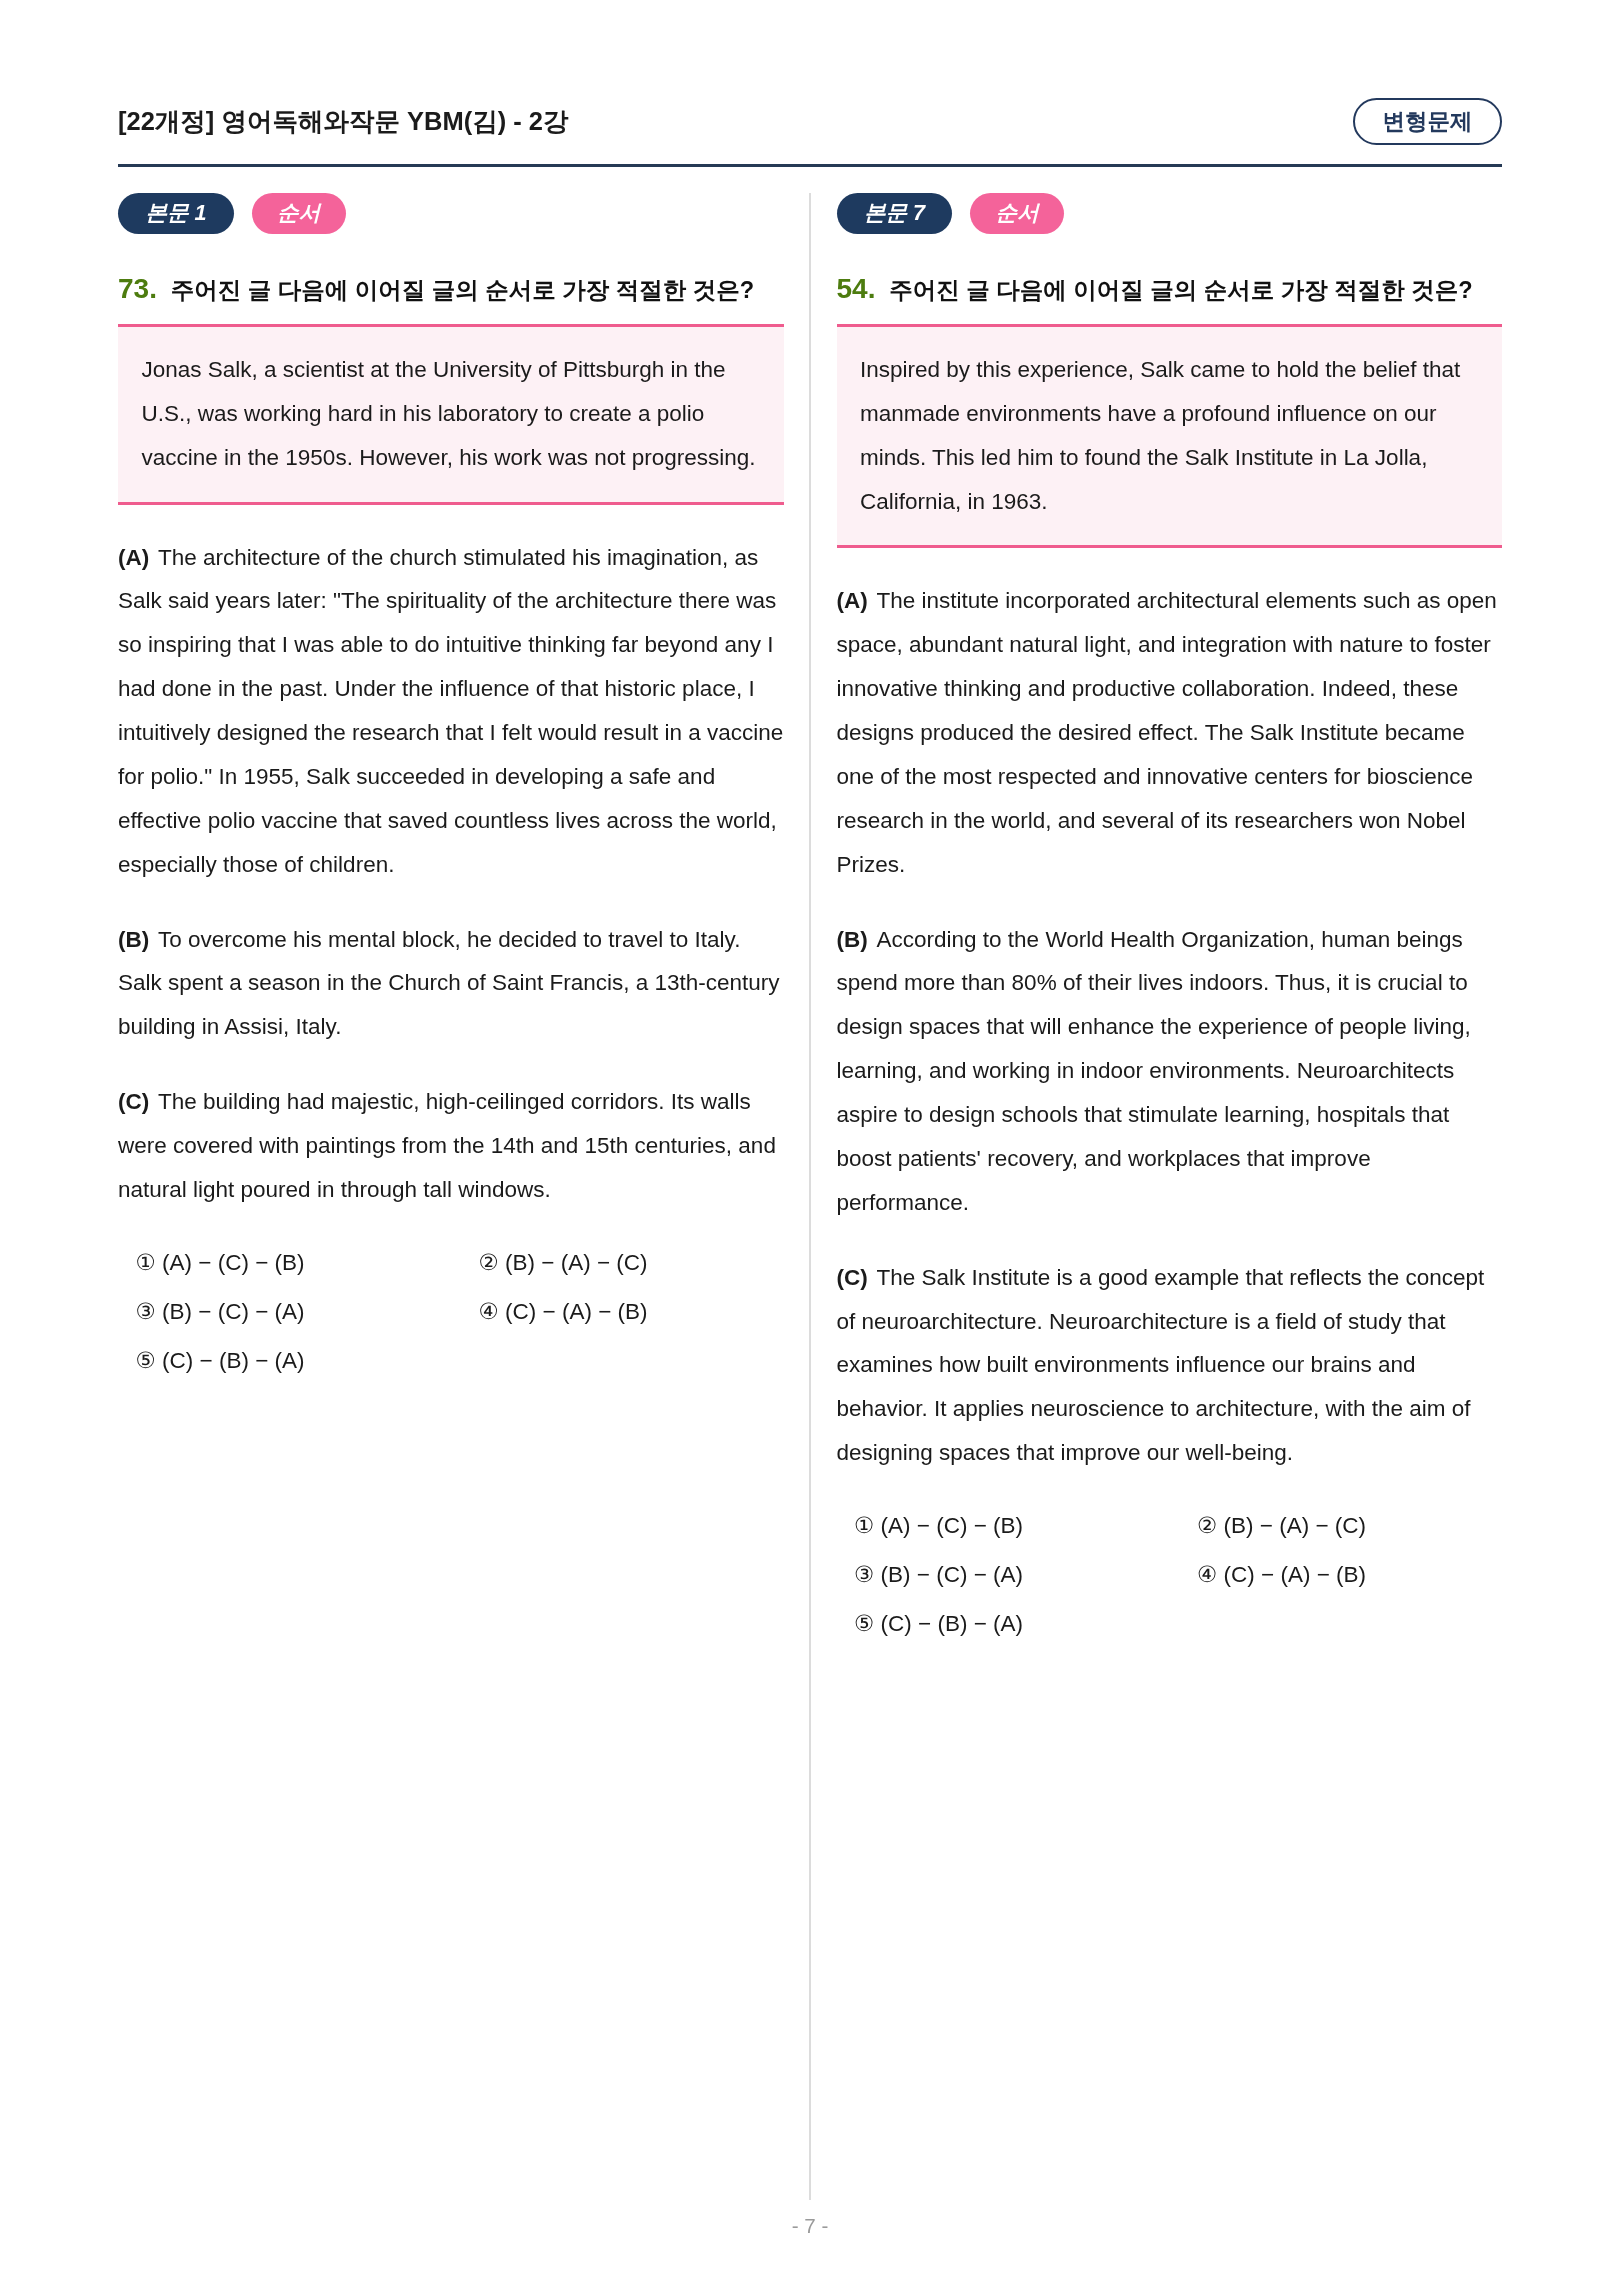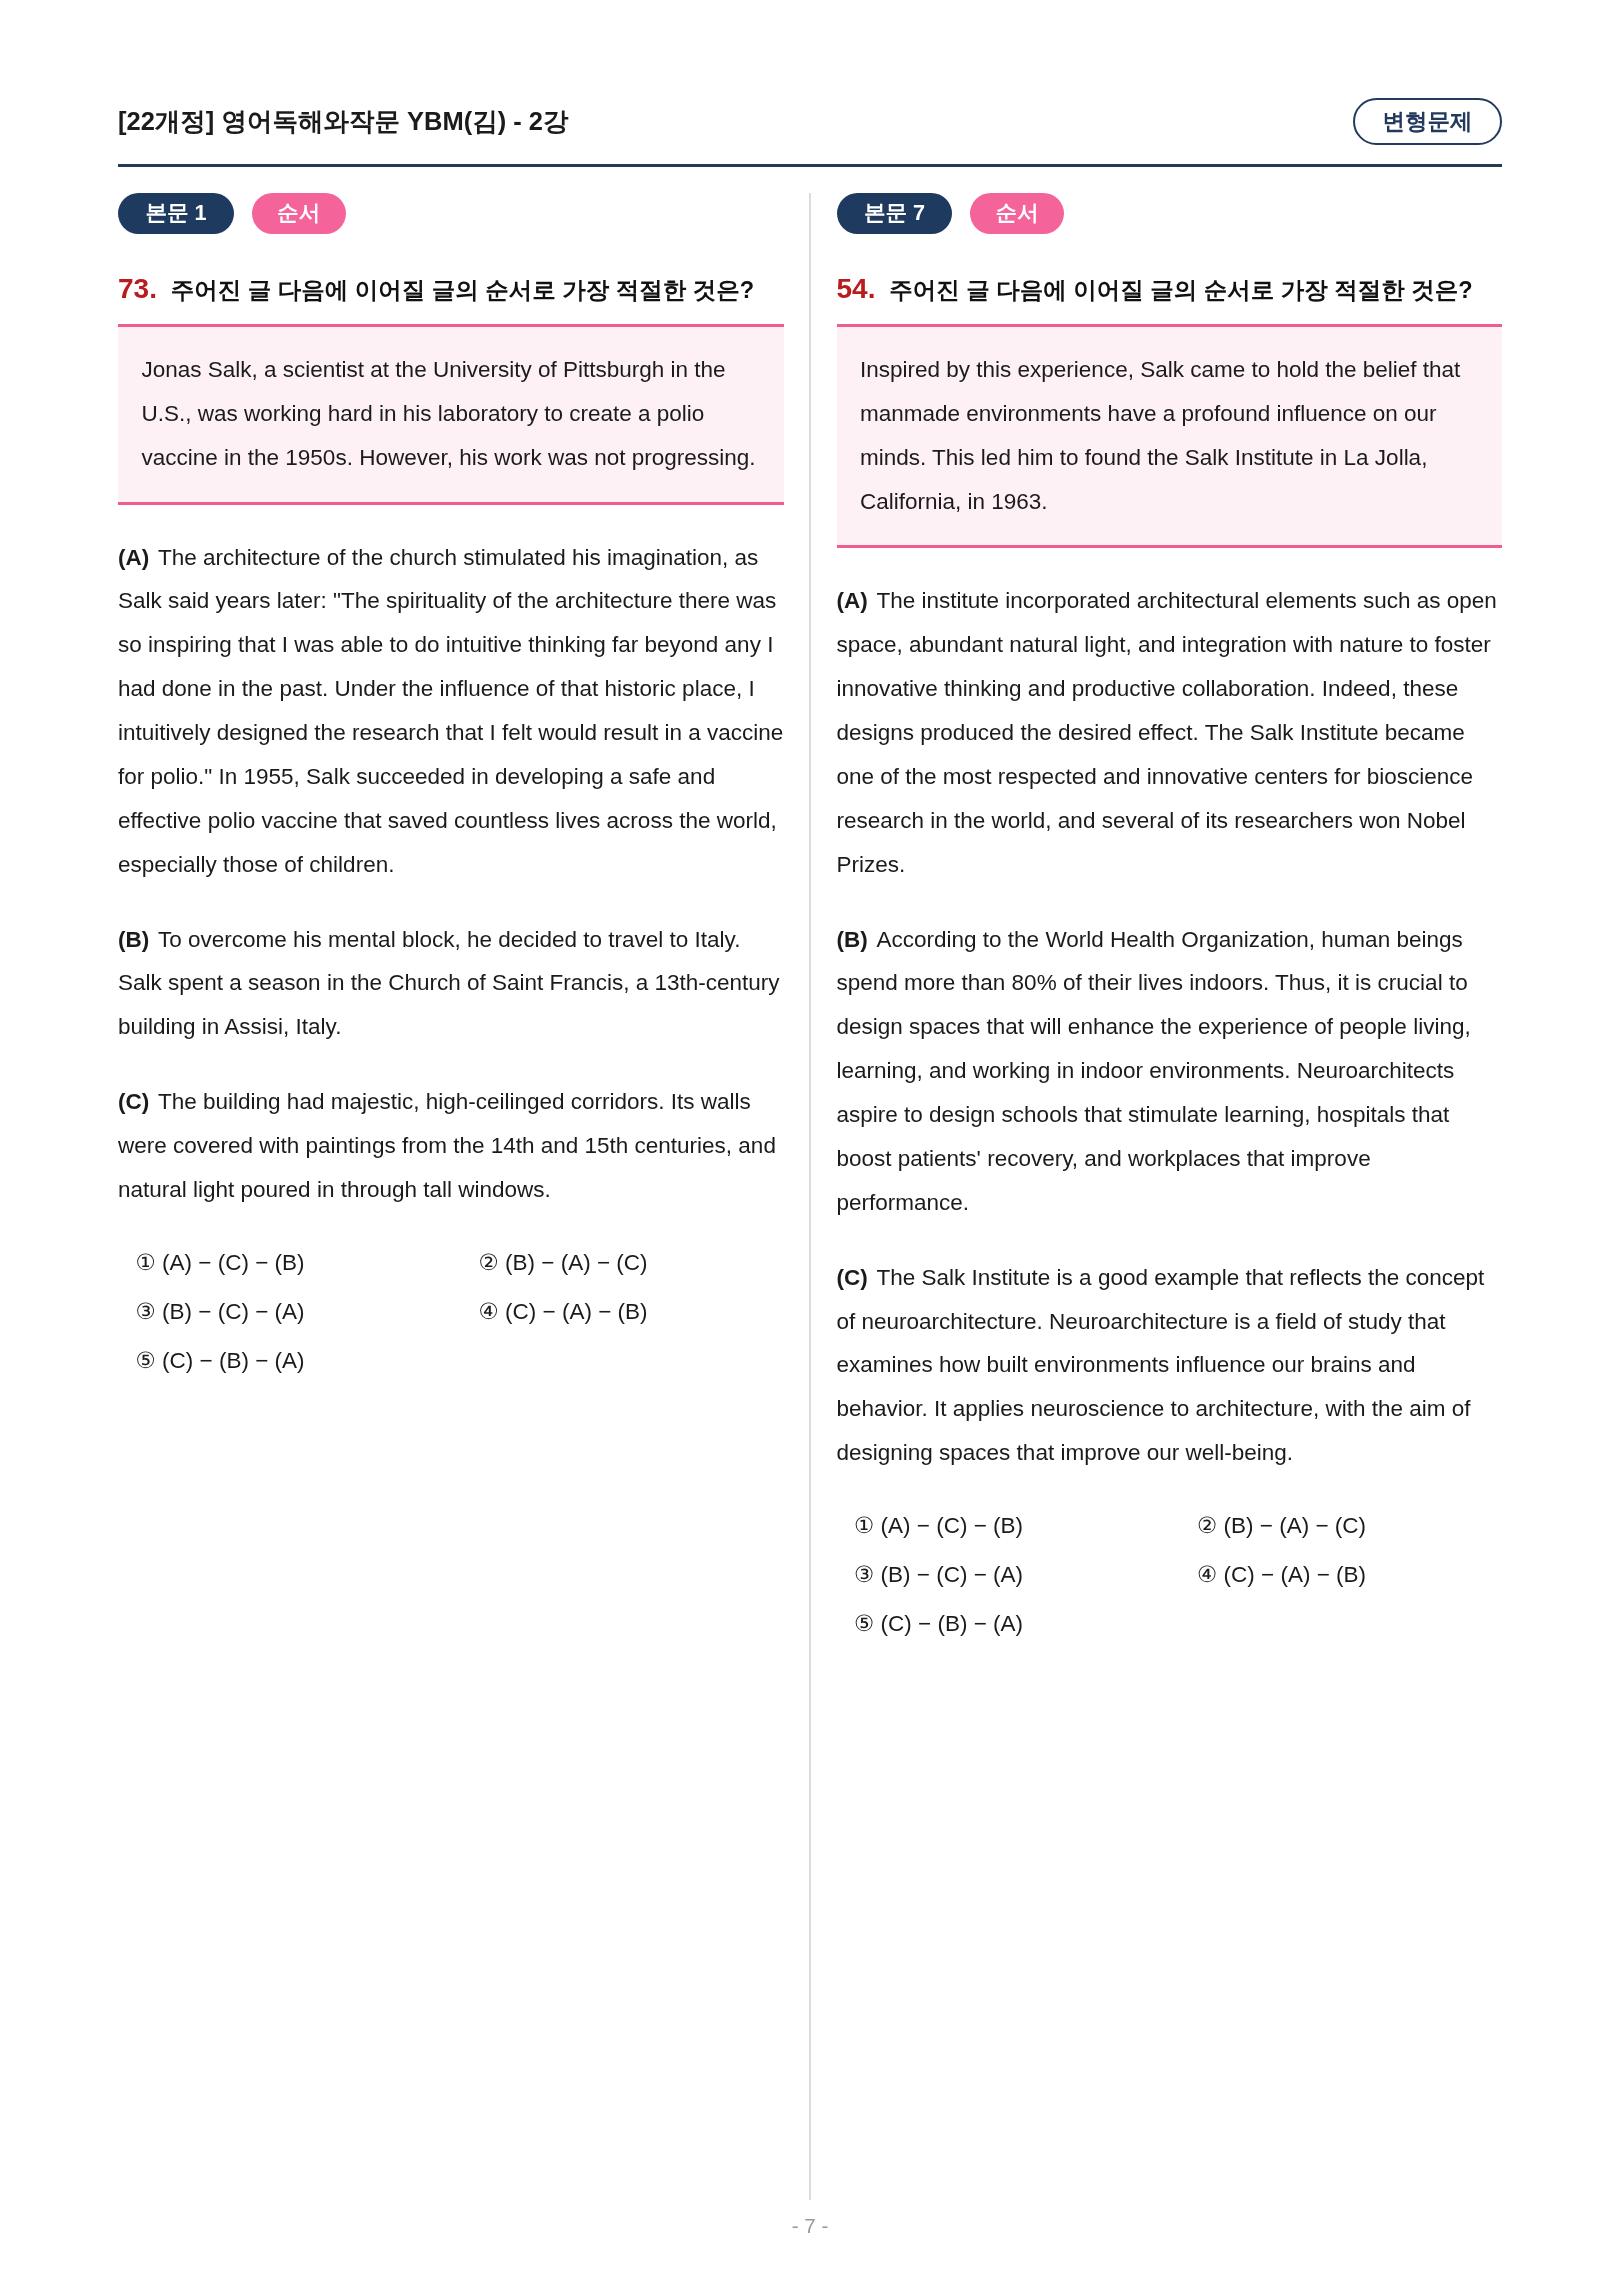--- a/index.html
+++ b/index.html
@@ -22,27 +22,27 @@
 
   
   .columns { display: flex; margin-top: 25.5px; min-height: 2007px; align-items: stretch; }
   .col { flex: 1 1 0; min-width: 0; }
   .col.left  { padding-right: 25.5px; }
   .col.right { padding-left: 25.5px; }
   .divider { width: 2px; background: #dcdcdc; flex: 0 0 auto; }
 
   
   .badges { display: flex; gap: 17.6px; align-items: center; }
-  .badge { border-radius: 979px; font-size: 21.6px; font-weight: bold; line-height: 1; }
+  .badge { border-radius: 979px; font-size: 21.6px; font-weight: bold; line-height: 1; font-style: italic; }
   .badge-navy { background: #1e3a5f; color: #fff; padding: 9.8px 27.4px; }
   .badge-pink { background: #f4639a; color: #fff; padding: 9.8px 25.5px; }
 
   
   .q-title { display: flex; align-items: baseline; gap: 13.7px; margin-top: 39px; }
-  .q-number { font-size: 28px; font-weight: bold; color: #b91c1c; }
+  .q-number { font-size: 28px; font-weight: bold; color: #4d7c0f; }
   .q-prompt { font-size: 23.5px; font-weight: bold; color: #111; }
 
   
   .passage-box {
     margin-top: 18px;
     border-top: 3.9px solid #ef5c8e; border-bottom: 3.9px solid #ef5c8e;
     background: #fdf1f5; padding: 21.6px 23.5px;
     font-size: 22.5px; line-height: 1.95; color: #1b1b1b;
   }
 

